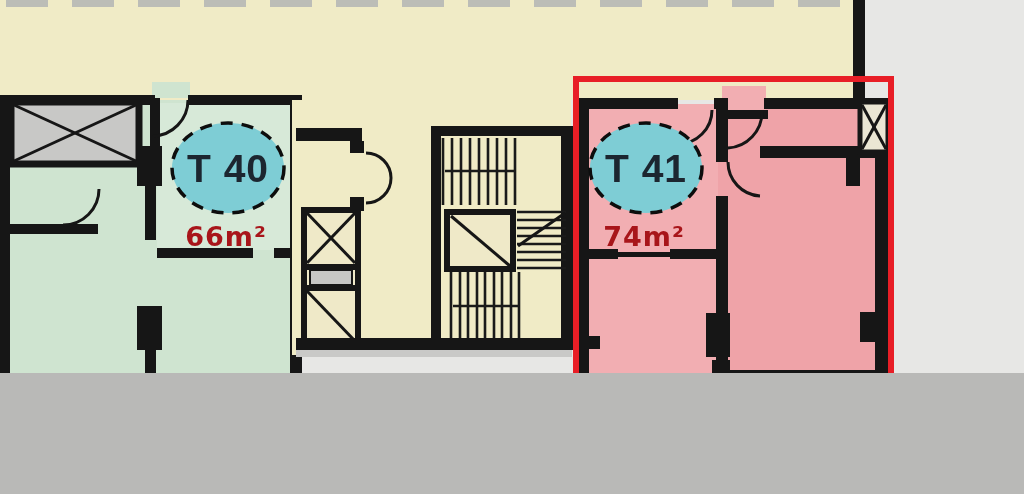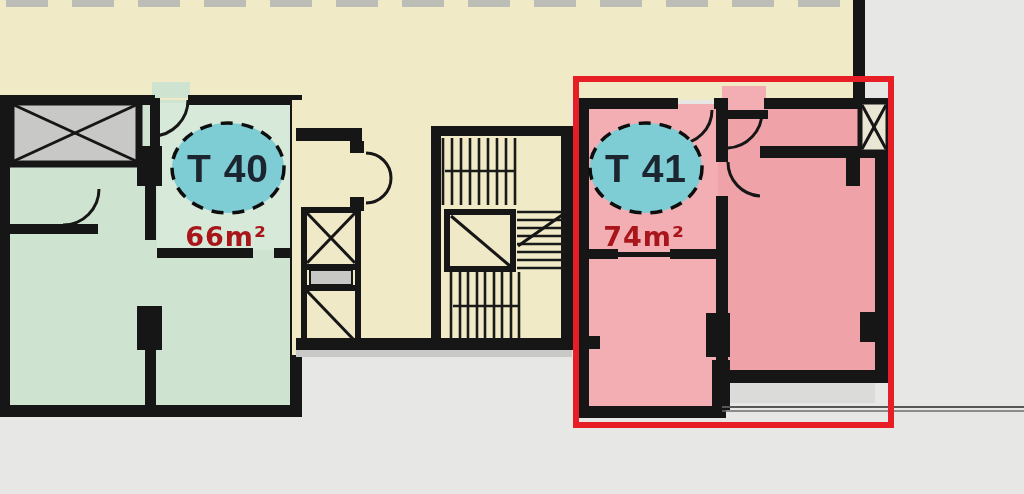--- a/index.html
+++ b/index.html
@@ -1,16 +1,16 @@
 <!DOCTYPE html>
 <html><head>
 <meta charset="utf-8">
 <style>
   html,body{margin:0;padding:0;background:#b9b9b7;}
-  #stage{position:relative;width:1024px;height:494px;overflow:hidden;
+  #stage{position:relative;width:1024px;height:373px;overflow:hidden;
          font-family:"Liberation Sans",sans-serif;background:#c4b5fd;}
   svg{display:block}
   .badge-label{font-family:"Liberation Sans",sans-serif;font-weight:bold;
                font-size:39px;fill:#1c2630;letter-spacing:1px;}
   .area-label{font-family:"DejaVu Sans",sans-serif;font-weight:bold;
               font-size:27px;fill:#a8151a;letter-spacing:1px;}
   .wall{fill:#161616;}
   .arc{fill:none;stroke:#161616;stroke-width:3;}
   .tread{fill:none;stroke:#1a1a1a;stroke-width:2.6;}
   .diag{stroke:#161616;stroke-width:3;}

